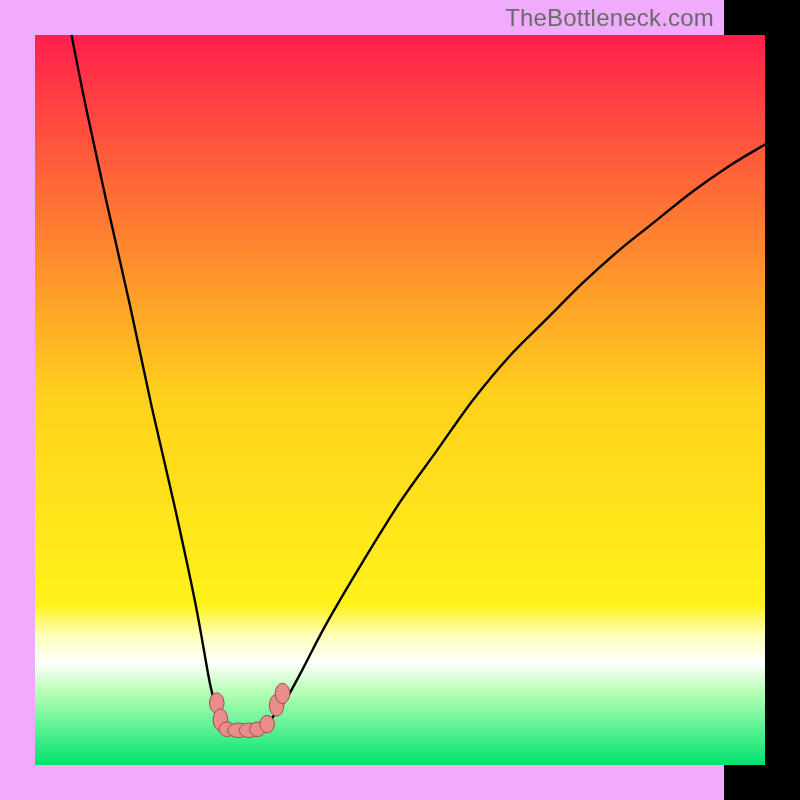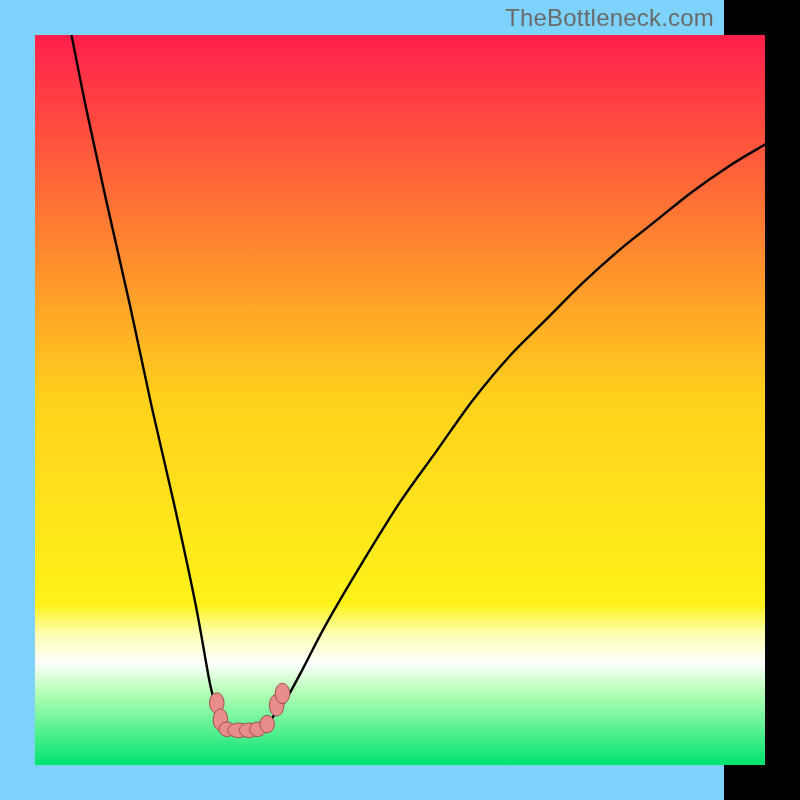--- a/index.html
+++ b/index.html
@@ -8,21 +8,21 @@
     width: 800px;
     height: 800px;
     background: #000;
     overflow: hidden;
     font-family: Arial, Helvetica, sans-serif;
   }
   .outer {
     position: relative;
     width: 724px;
     height: 800px;
-    background: #7dd3fc;
+    background: #f0abfc;
   }
   .watermark {
     position: absolute;
     top: 4px;
     right: 10px;
     color: #6a6a6a;
     font-size: 24px;
     font-weight: 400;
     letter-spacing: 0.2px;
     z-index: 10;

